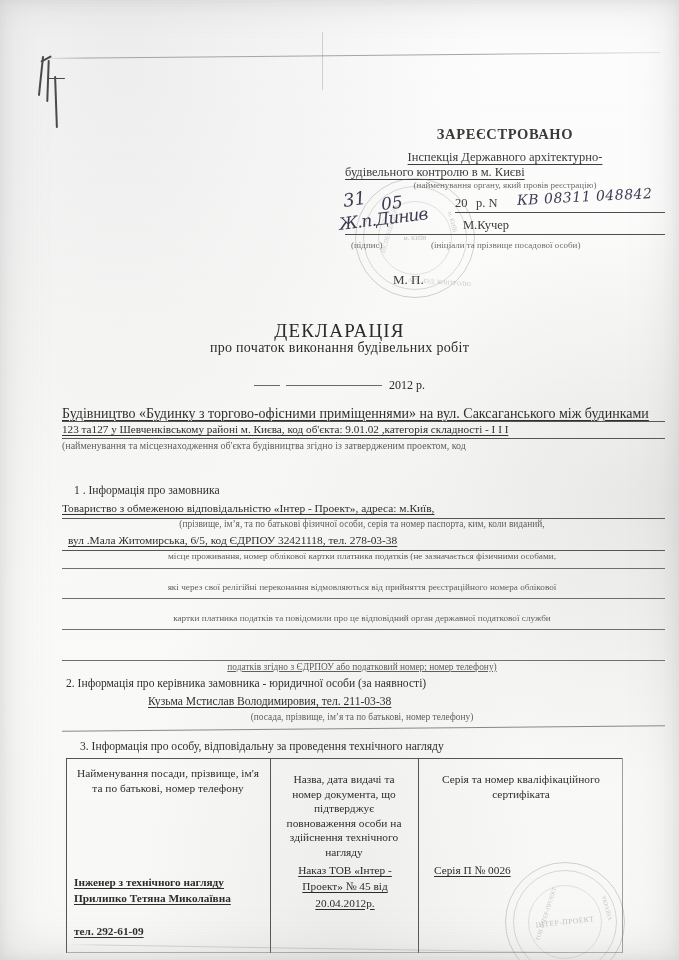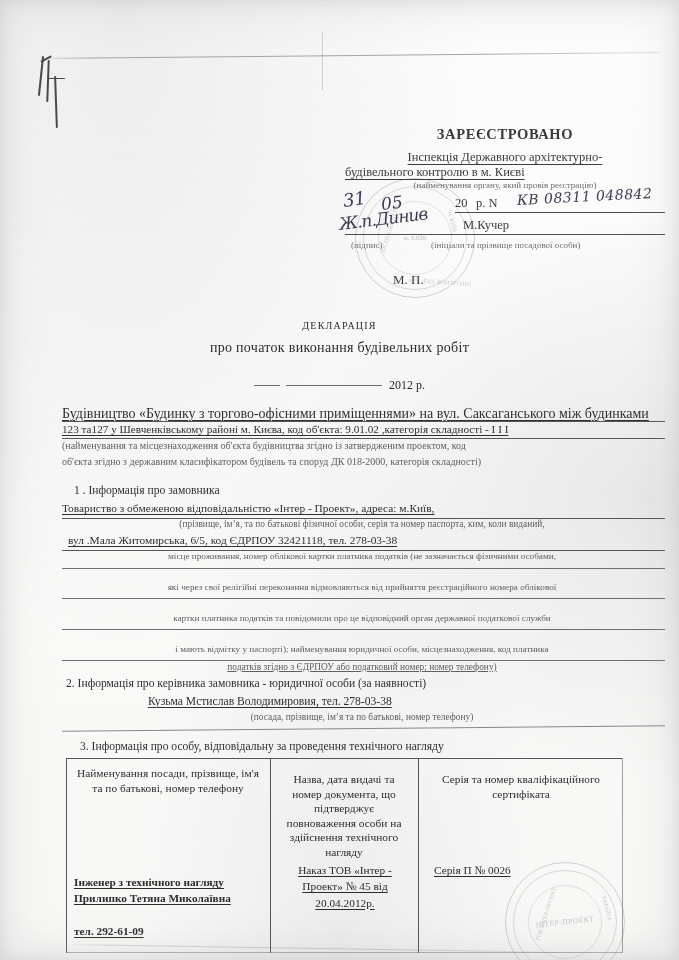--- a/index.html
+++ b/index.html
@@ -102,21 +102,21 @@
 
   
   .hand {
     font-family: "DejaVu Serif", serif;
     font-style: italic;
     color: #3b3b52;
     transform-origin: left center;
   }
 
   
-  #decl-title  { left: 0; right: 0; top: 320px; font-size: 10px; letter-spacing: 1.2px; }
+  #decl-title  { left: 0; right: 0; top: 320px; font-size: 19px; letter-spacing: 1.2px; }
   #decl-sub    { left: 0; right: 0; top: 340px; font-size: 14px; letter-spacing: .3px; }
 
   .date-row { position: absolute; left: 0; right: 0; top: 378px; text-align: center; font-size: 12px; }
   .date-row .blank-s { display: inline-block; width: 26px; border-bottom: 1px solid #6a6a68; vertical-align: 3px; }
   .date-row .blank-l { display: inline-block; width: 96px; border-bottom: 1px solid #6a6a68; vertical-align: 3px; margin-left: 6px; margin-right: 7px; }
 
   
   .rline {
     position: absolute;
     left: 62px; right: 14px;
@@ -233,49 +233,47 @@
     <span class="blank-s"></span><span class="blank-l"></span><span>2012 р.</span>
   </div>
 
   <div class="btext ul" style="left:62px; top:406px; font-size:14px;text-align:center;">Будівництво «Будинку з торгово-офісними приміщеннями» на вул. Саксаганського між будинками</div>
   <div class="rline" style="top:421px;"></div>
 
   <div class="btext ul" style="left:62px; top:423px; font-size:11.2px;">123 та127 у Шевченківському районі м. Києва, код об'єкта: 9.01.02 ,категорія складності - І І І</div>
   <div class="rline" style="top:438px;"></div>
 
   <div class="bcap" style="left:62px; top:440px; font-size:10px;">(найменування та місцезнаходження об'єкта будівництва згідно із затвердженим проектом, код</div>
-  <div class="bcap" style="left:62px; top:456px; font-size:10px;">об'єкта згідно з державним класифікатором будівель та споруд ДК 018-2000, категорія складності)</div>
 
   <div class="btext" style="left:74px; top:484px;">1 . Інформація про замовника</div>
 
   <div class="btext ul" style="left:62px; top:502px; font-size:11.4px;">Товариство з обмеженою відповідальністю «Інтер - Проект», адреса:  м.Київ,</div>
   <div class="rline" style="top:518px;"></div>
 
   <div class="bcap center" style="left:62px; width:600px; top:519px; font-size:9.4px;">(прізвище, ім’я, та по батькові фізичної особи, серія та номер паспорта, ким, коли виданий,</div>
 
   <div class="btext ul" style="left:68px; top:534px; font-size:11.4px;">вул .Мала Житомирська, 6/5,  код ЄДРПОУ 32421118, тел. 278-03-38</div>
   <div class="rline" style="top:550px;"></div>
 
   <div class="bcap center faded" style="left:62px; width:600px; top:551px; font-size:9.2px;">місце проживання, номер облікової картки платника податків (не зазначається фізичними особами,</div>
   <div class="rline soft" style="top:568px;"></div>
 
   <div class="bcap center fader" style="left:62px; width:600px; top:582px; font-size:9.2px;">які через свої релігійні переконання відмовляються від прийняття реєстраційного номера облікової</div>
   <div class="rline soft" style="top:598px;"></div>
 
   <div class="bcap center fader" style="left:62px; width:600px; top:613px; font-size:9.2px;">картки платника податків та повідомили про це відповідний орган державної податкової служби</div>
   <div class="rline soft" style="top:629px;"></div>
 
-  <div class="bcap center fader" style="left:62px; width:600px; top:644px; font-size:9.2px;">і мають відмітку у паспорті); найменування юридичної особи, місцезнаходження, код платника</div>
   <div class="rline soft" style="top:660px;"></div>
 
   <div class="bcap center faded" style="left:62px; width:600px; top:662px; font-size:9.4px;text-decoration:underline;">податків згідно з ЄДРПОУ або податковий номер; номер телефону)</div>
 
   <div class="btext" style="left:66px; top:677px;">2. Інформація про керівника замовника - юридичної особи (за наявності)</div>
 
-  <div class="btext ul" style="left:148px; top:695px; font-size:11.6px;">Кузьма Мстислав Володимировия, тел. 278-03-38</div>
+  <div class="btext ul" style="left:148px; top:695px; font-size:11.6px;">Кузьма Мстислав Володимировия, тел. 211-03-38</div>
 
   <div class="bcap center" style="left:62px; width:600px; top:712px; font-size:9.4px;">(посада, прізвище, ім’я та по батькові, номер телефону)</div>
 
   <div class="rline softest" style="left:62px; right:14px; top:728px; transform: rotate(-0.5deg);"></div>
 
   <div class="btext" style="left:80px; top:740px;">3. Інформація про особу, відповідальну за проведення технічного нагляду</div>
 
   <div id="resp-table">
     <div class="tb-outer"></div>
     <div class="vline" style="left:204px;"></div>

